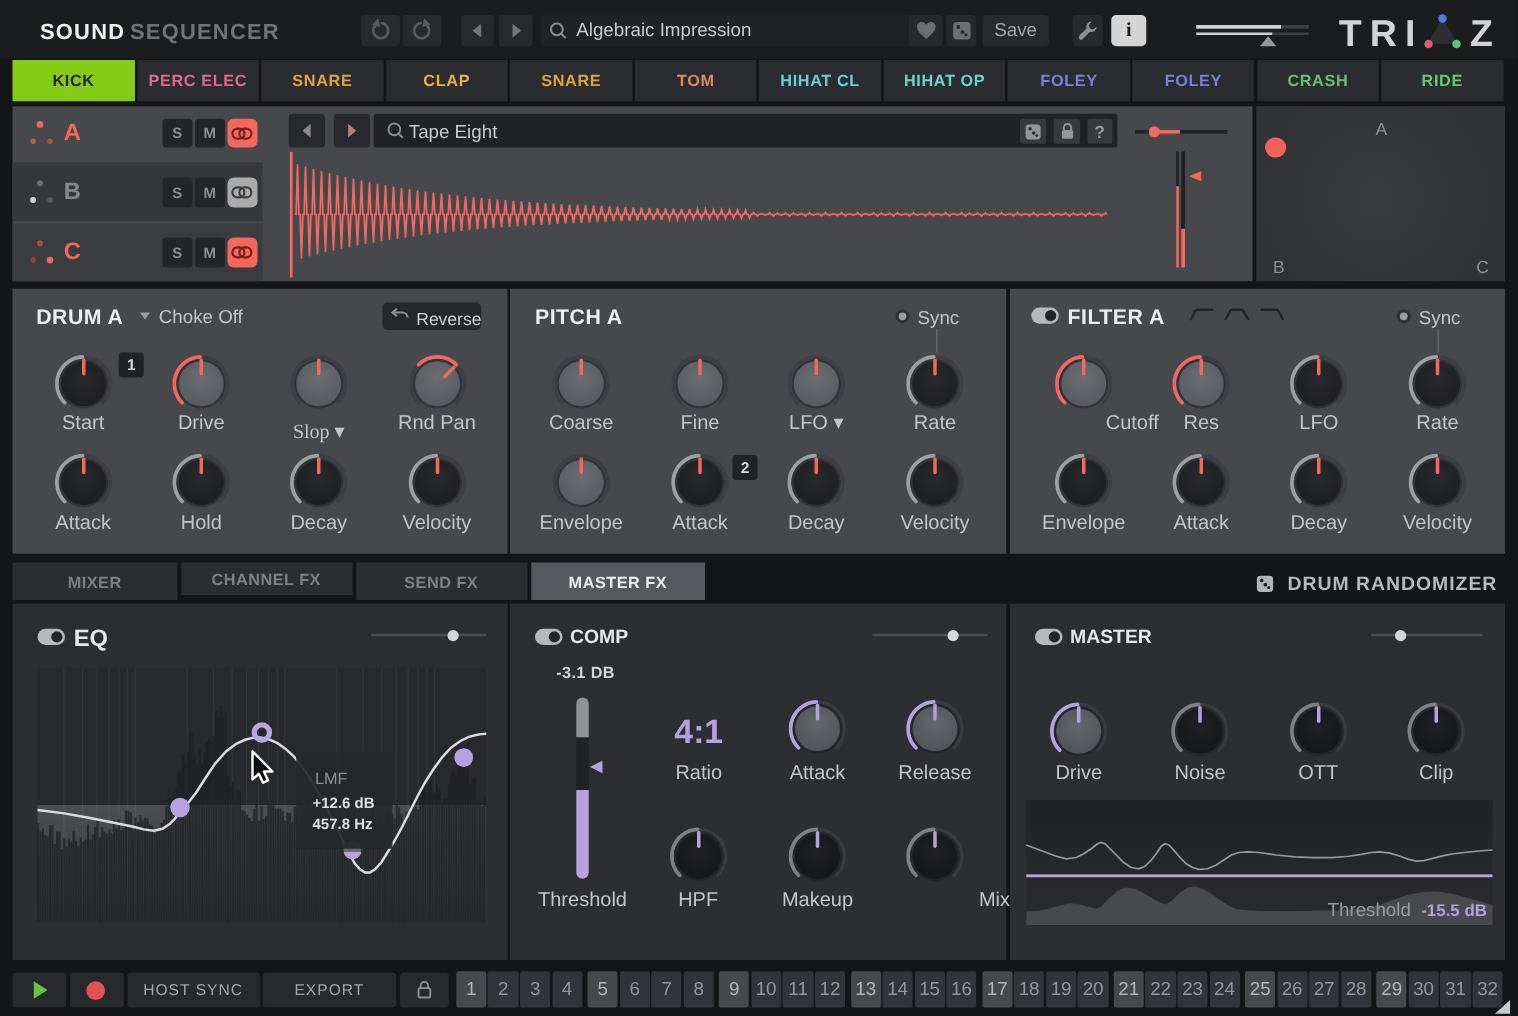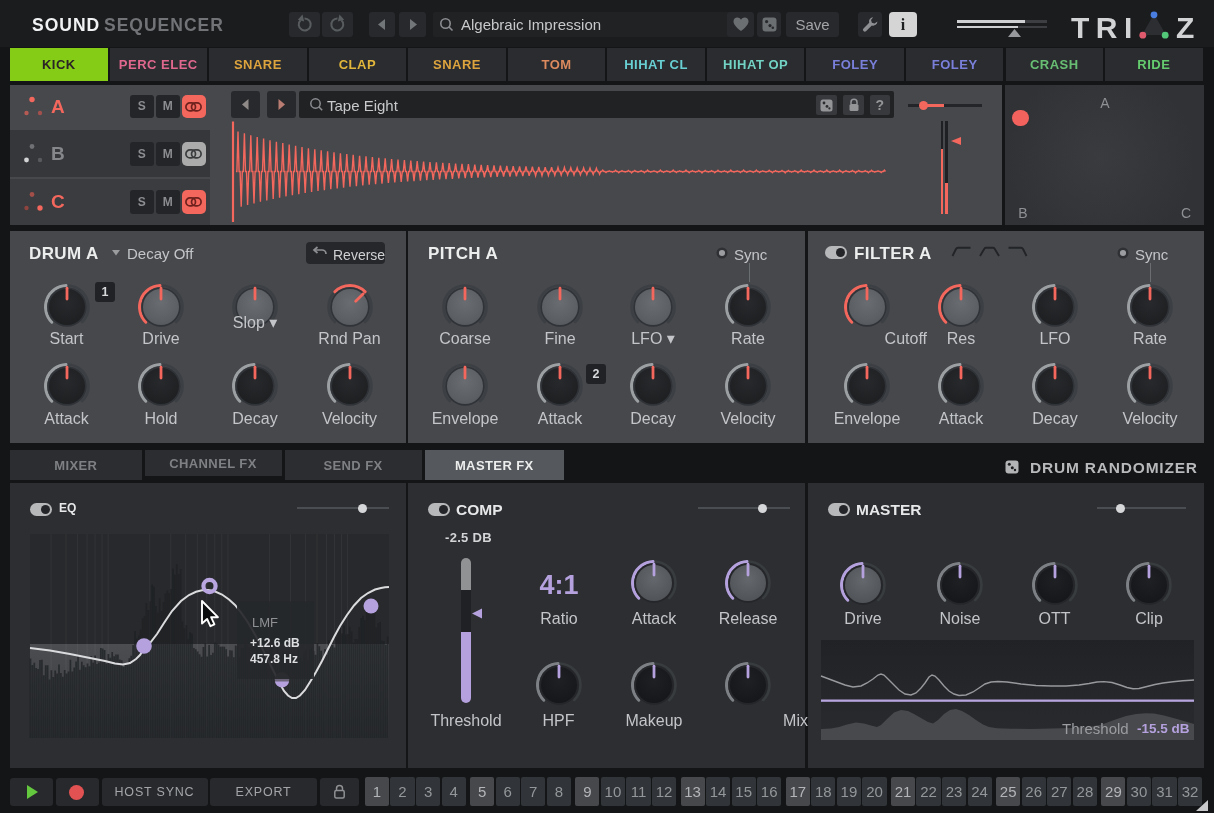--- a/index.html
+++ b/index.html
@@ -213,21 +213,21 @@
 <div class="ab" style="left:1013px;top:205px;width:20px;text-align:center;font-size:14px;color:#8e9093">B</div>
 <div class="ab" style="left:1176px;top:205px;width:20px;text-align:center;font-size:14px;color:#8e9093">C</div>
 <div class="ab" style="left:1012px;top:109.5px;width:16.5px;height:16.5px;border-radius:50%;background:#f4625e"></div>
 <div class="ab" style="left:10px;top:231px;width:396px;height:212px;background:#46484c"></div>
 <div class="ab" style="left:408px;top:231px;width:397px;height:212px;background:#46484c"></div>
 <div class="ab" style="left:807.5px;top:231px;width:396.5px;height:212px;background:#46484c"></div>
 <div class="ttl" style="left:29px;top:244px">DRUM A</div>
 <svg style="left:111.5px;top:250px" width="8" height="5.5">
     <path d="M0,0 L8,0 L4,5.5 Z" fill="#9a9c9e"></path>
   </svg>
-<div class="ab" style="left:127px;top:245px;font-size:15px;color:#c3c5c8">Decay Off</div>
+<div class="ab" style="left:127px;top:245px;font-size:15px;color:#c3c5c8">Choke Off</div>
 <div class="btn" style="left:306px;top:241.5px;width:79px;height:22px;background:#25272a;border-radius:4px"></div>
 <svg style="left:313px;top:246px" width="15" height="13" viewBox="0 0 15 13">
     <path d="M4.5,1 L1,4 L4.5,7" fill="none" stroke="#8d8f92" stroke-width="1.7"></path>
     <path d="M1.5,4 H9 a4,4 0 0 1 4,4 v0" fill="none" stroke="#8d8f92" stroke-width="1.7"></path>
   </svg>
 <div class="ab" style="left:333px;top:246.5px;font-size:14px;color:#ced0d2">Reverse</div>
 <div class="ttl" style="left:428px;top:244px">PITCH A</div>
 <svg style="left:716px;top:247px" width="12" height="12">
     <circle cx="6" cy="6" r="5.5" fill="#2e3033"></circle>
     <circle cx="6" cy="6" r="3.1" fill="#9b9da0"></circle>
@@ -413,21 +413,21 @@
     <path d="M9.8,40.2 A21.5,21.5 0 1 1 40.2,40.2" fill="none" stroke="#3c3f43" stroke-width="2.6" stroke-linecap="round"></path>
     <path d="M9.8,40.2 A21.5,21.5 0 0 1 24,3.52" fill="none" stroke="#9da0a3" stroke-width="3" stroke-linecap="round"></path>
     <circle cx="25" cy="25" r="19.8" fill="#303338"></circle>
     <circle cx="25" cy="25" r="18" fill="url(#gd)"></circle>
     <line x1="25" y1="6.2" x2="25" y2="17" stroke="#f3675d" stroke-width="2.8" stroke-linecap="round"></line>
   </svg>
 <div class="badge" style="left:95px;top:282px">1</div>
 <div class="badge" style="left:586px;top:364px">2</div>
 <div class="lb" style="left:6.5px;top:330px;">Start</div>
 <div class="lb" style="left:101px;top:330px;">Drive</div>
-<div class="lb" style="left:195px;top:314px;">Slop ▾</div>
+<div class="lb" style="left:195px;top:337px;font-family:Liberation Serif, serif;">Slop ▾</div>
 <div class="lb" style="left:289.5px;top:330px;">Rnd Pan</div>
 <div class="lb" style="left:405px;top:330px;">Coarse</div>
 <div class="lb" style="left:500px;top:330px;">Fine</div>
 <div class="lb" style="left:593px;top:330px;text-align:center;">LFO ▾</div>
 <div class="lb" style="left:688px;top:330px;">Rate</div>
 <div class="lb" style="left:807px;top:330px;text-align:right;">Cutoff</div>
 <div class="lb" style="left:901px;top:330px;">Res</div>
 <div class="lb" style="left:995px;top:330px;">LFO</div>
 <div class="lb" style="left:1090px;top:330px;">Rate</div>
 <div class="lb" style="left:6.5px;top:410px;">Attack</div>
@@ -452,21 +452,21 @@
     <circle cx="7.3" cy="7.7" r="1.5" fill="#1c1e20"></circle>
     <circle cx="10" cy="10" r="1.2" fill="#1c1e20"></circle>
   </svg>
 <div class="ab" style="left:1030px;top:459px;font-size:15.5px;font-weight:bold;color:#b7b9bb;letter-spacing:.8px">DRUM RANDOMIZER</div>
 <div class="ab" style="left:10px;top:483px;width:396px;height:285px;background:#2c2e31"></div>
 <div class="ab" style="left:408px;top:483px;width:397px;height:285px;background:#2c2e31"></div>
 <div class="ab" style="left:807.5px;top:483px;width:396.5px;height:285px;background:#2c2e31"></div>
 <div class="tgl" style="left:30px;top:502.5px">
     <i></i>
   </div>
-<div class="ab" style="left:59px;top:501px;font-size:12px;font-weight:bold;color:#e7e8e9">EQ</div>
+<div class="ab" style="left:59px;top:501px;font-size:19px;font-weight:bold;color:#e7e8e9">EQ</div>
 <div class="sld" style="left:297px;top:507px;width:92px">
     <i style="left:61px"></i>
   </div>
 <svg style="left:30px;top:534px" width="359" height="204" viewBox="0 0 359 204">
     <rect x="0" y="0" width="359" height="204" fill="#28292c"></rect>
     <rect x="0" y="110" width="359" height="94" fill="url(#eqband)"></rect>
     <g stroke="#ffffff" stroke-opacity="0.05" stroke-width="1">
       <line x1="21.1" y1="0" x2="21.1" y2="204"></line>
       <line x1="36.0" y1="0" x2="36.0" y2="204"></line>
       <line x1="47.6" y1="0" x2="47.6" y2="204"></line>
@@ -504,21 +504,21 @@
     <text x="220" y="129" font-size="12px" font-weight="bold" fill="#dcdee0" font-family="Liberation Sans,sans-serif">457.8 Hz</text>
     <polygon points="172,67 172,89.5 177.1,85 180.4,92.2 184.4,90.3 181.1,83.2 187.9,83.2" fill="#0b0c0d" stroke="#fff" stroke-width="1.9" stroke-linejoin="round"></polygon>
   </svg>
 <div class="tgl" style="left:428px;top:502.5px">
     <i></i>
   </div>
 <div class="ab" style="left:456px;top:501px;font-size:15.5px;font-weight:bold;color:#e7e8e9">COMP</div>
 <div class="sld" style="left:698px;top:507px;width:92px">
     <i style="left:60px"></i>
   </div>
-<div class="ab" style="left:445px;top:530px;font-size:13px;font-weight:bold;color:#d2d4d6;letter-spacing:.3px">-2.5 DB</div>
+<div class="ab" style="left:445px;top:530px;font-size:13px;font-weight:bold;color:#d2d4d6;letter-spacing:.3px">-3.1 DB</div>
 <div class="ab" style="left:460.5px;top:558px;width:10px;height:32px;background:#909294;border-radius:5px 5px 0 0"></div>
 <div class="ab" style="left:460.5px;top:590px;width:10px;height:42px;background:#1f2124"></div>
 <div class="ab" style="left:460.5px;top:632px;width:10px;height:71px;background:#b4a1dd;border-radius:0 0 5px 5px"></div>
 <svg style="left:472px;top:607.5px" width="11" height="11">
     <path d="M0,5.5 L10,0.5 L10,10.5 Z" fill="#b4a1dd"></path>
   </svg>
 <div class="ab" style="left:519px;top:570px;width:80px;text-align:center;font-size:27px;font-weight:bold;color:#b4a1dd">4:1</div>
 <div class="lb" style="left:499px;top:610px;">Ratio</div>
 <div class="lb" style="left:406px;top:712px;">Threshold</div>
 <div class="lb" style="left:594px;top:610px;">Attack</div>

